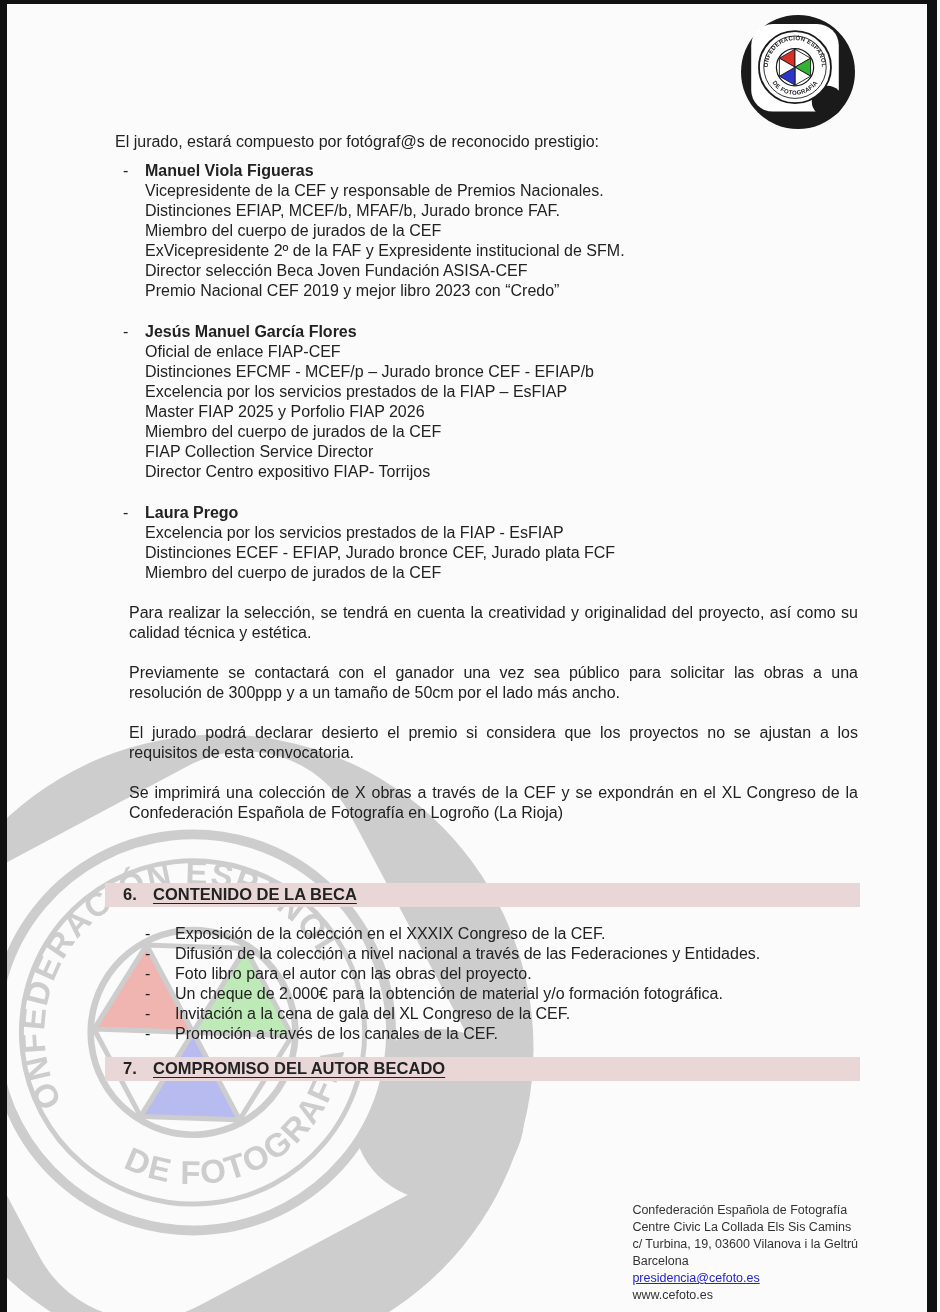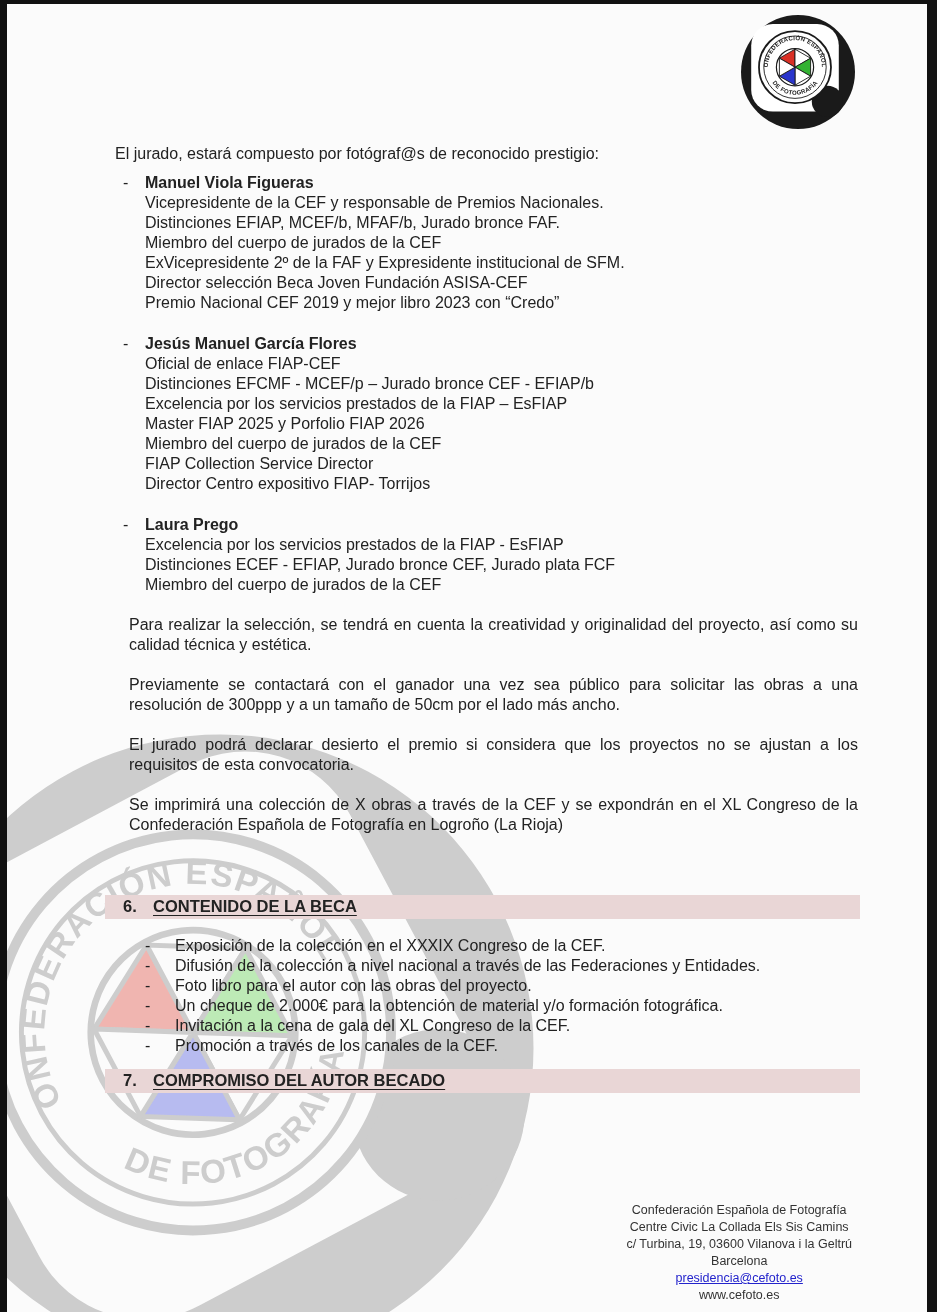--- a/index.html
+++ b/index.html
@@ -22,21 +22,21 @@
   .watermark{position:absolute; left:-110px; top:718px; width:660px; height:660px;
              transform:rotate(-28deg); z-index:0; pointer-events:none;}
   .logo-wm{--lg-ink:var(--wm_ink); --lg-paper:var(--paper); --lg-red:var(--wm_red);
            --lg-green:var(--wm_green); --lg-blue:var(--wm_blue); width:100%; height:100%;}
 
   
   .header-logo{position:absolute; left:738px; top:12px; width:120px; height:120px; z-index:2;}
   .logo-main{--lg-ink:var(--logo_ink); --lg-paper:#ffffff; --lg-red:var(--logo_red);
              --lg-green:var(--logo_green); --lg-blue:var(--logo_blue); width:100%; height:100%;}
 
-  .content{position:absolute; left:115px; top:144px; width:743px; z-index:2;}
+  .content{position:absolute; left:115px; top:132px; width:743px; z-index:2;}
 
   .intro{margin:0 0 9px 0;}
 
   .jury-block{margin:0 0 21px 0;}
   .jury-block.last{margin-bottom:20px;}
   .jury-row{position:relative; padding-left:30px;}
   .jury-row .dash{position:absolute; left:8px; top:0;}
   .jury-name{font-weight:bold;}
 
   .para{text-align:justify; margin:0 0 20px 14px;}
@@ -49,21 +49,21 @@
   }
   .sec-num{margin-left:18px; width:30px; flex:none;}
   .sec-title{text-decoration:underline; text-underline-offset:3px;}
   .section-6{margin-top:60px;}
   .section-7{margin-top:13px;}
 
   .beca-list{margin-top:17px;}
   .beca-row{position:relative; padding-left:60px;}
   .beca-row .dash{position:absolute; left:30px; top:0;}
 
-  .footer{position:absolute; right:88px; top:1202px; text-align:center;
+  .footer{position:absolute; right:82px; top:1202px; text-align:left;
           font-size:12.5px; line-height:17px; color:#333; z-index:2;margin-left:36px;}
   .footer a{color:var(--link); text-decoration:underline;}
 
   .svg-defs{position:absolute; width:0; height:0; overflow:hidden;}
 </style>
 </head>
 <body>
 
 <svg class="svg-defs" aria-hidden="true">
   <symbol id="cef-logo" viewBox="0 0 200 200">

